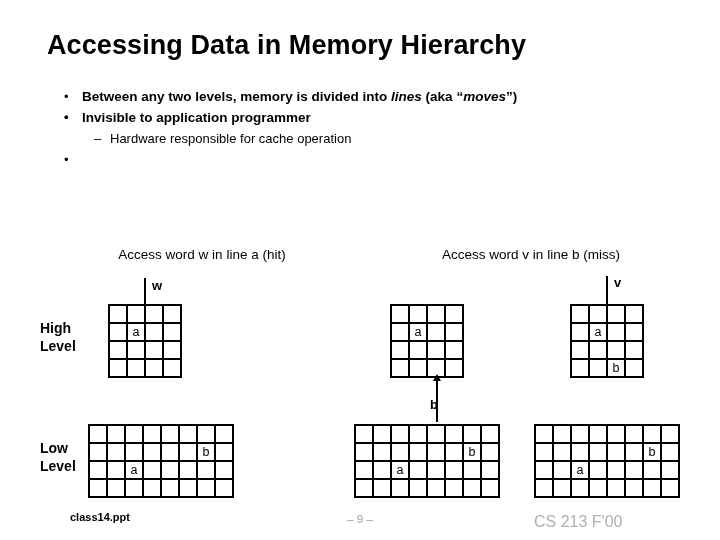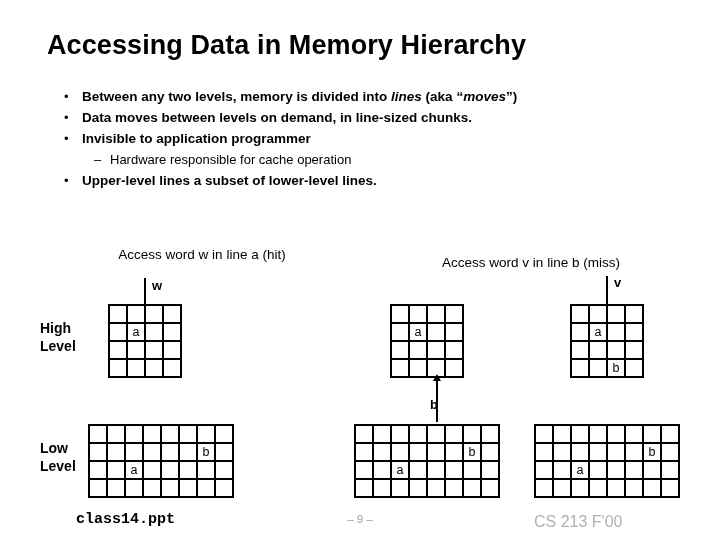--- a/index.html
+++ b/index.html
@@ -73,21 +73,21 @@
   .diagram { position: absolute; left: 0; top: 16px; width: 720px; height: 480px; }
 
   .caption {
     position: absolute;
     font-size: 13.5px;
     font-weight: normal;
     white-space: nowrap;
     text-align: center;
   }
   .cap-left  { left: 88px;  top: 231px; width: 228px; }
-  .cap-right { left: 408px; top: 231px; width: 246px; margin-top: 8px; }
+  .cap-right { left: 408px; top: 231px; width: 246px; }
 
   .rowlabel {
     position: absolute;
     font-size: 14px;
     font-weight: bold;
     line-height: 18px;
     white-space: nowrap;
     margin-left: 20px;
   }
   .rl-high { left: 20px; top: 303px; }
@@ -170,24 +170,24 @@
     font-weight: bold;
     white-space: nowrap;
   }
   .ml-w { left: 152px; top: 262px; }
   .ml-v { left: 614px; top: 259px; }
   .ml-b { left: 430px; top: 381px; }
 
   
   .footer-file {
     position: absolute;
-    left: 76px;
+    left: 70px;
     top: 511px;
-    font-family: Liberation Mono, monospace;
-    font-size: 15px;
+    font-family: Liberation Sans, sans-serif;
+    font-size: 11px;
     font-weight: bold;
     color: #000;
     white-space: nowrap;
   }
   .footer-page {
     position: absolute;
     left: 0;
     top: 513px;
     width: 720px;
     text-align: center;
@@ -206,24 +206,24 @@
 </style>
 </head>
 <body>
 
 <div class="slide">
 
   <div class="title">Accessing Data in Memory Hierarchy</div>
 
   <div class="bullets">
       <div class="bullet"><span class="dot">•</span><span><span>Between any two levels, memory is divided into </span><span class="it">lines</span><span> (aka “</span><span class="it">moves</span><span>”)</span></span></div>
-      <div class="bullet"><span class="dot">•</span><span><span>Data moves between levels on demand, in line-sized chunks.</span></span></div>
+      <div class="bullet"><span class="dot">•</span></div>
       <div class="bullet"><span class="dot">•</span><span><span>Invisible to application programmer</span></span></div>
       <div class="bullet sub"><span class="dash">–</span><span><span>Hardware responsible for cache operation</span></span></div>
-      <div class="bullet"><span class="dot">•</span><span><span>Upper-level lines a subset of lower-level lines.</span></span></div>
+      <div class="bullet"><span class="dot">•</span></div>
     </div>
 
   <div class="diagram">
 
     <div class="caption cap-left">Access word w in line a (hit)</div>
     <div class="caption cap-right">Access word v in line b (miss)</div>
 
     <div class="rowlabel rl-high">
       <div>High</div>
       <div>Level</div>

